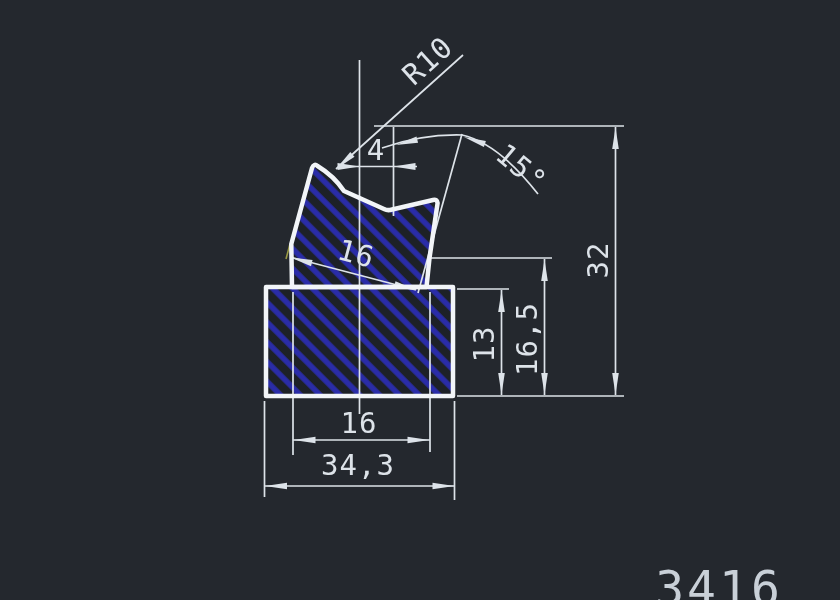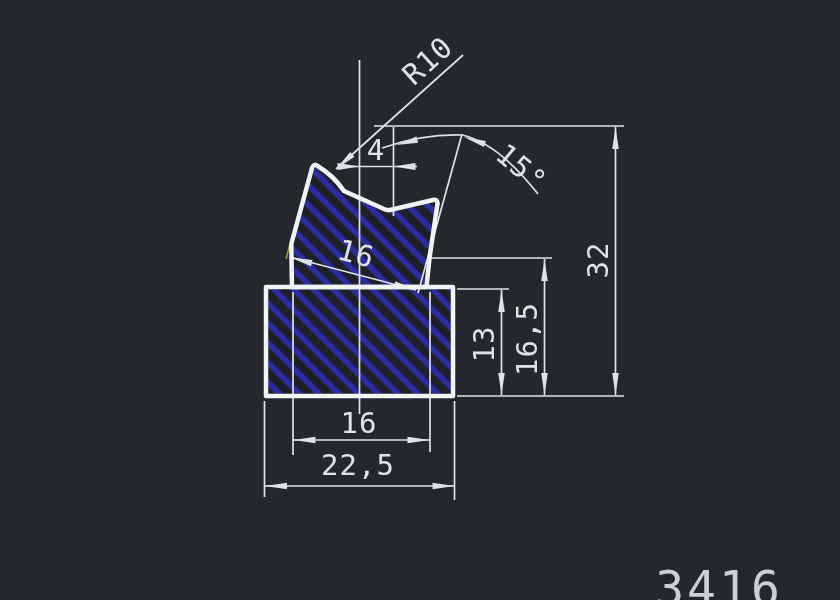--- a/index.html
+++ b/index.html
@@ -116,19 +116,19 @@
       <path d="M292,287 L291.3,244 L312,168 Q314,163 317.5,166 Q334,176 344,191 L384,209 Q387,210.5 390,210
                L433,200 Q437,199 437.6,203 L429.5,258 L426.5,287 Z"></path>
     </g>
   </svg>
 
   <div class="dim-label rot-n42" style="left:428px;top:61px;">R10</div>
   <div class="dim-label" style="left:376px;top:150px;">4</div>
   <div class="dim-label rot-40" style="left:521px;top:168px;">15°</div>
   <div class="dim-label rot-15" style="left:356px;top:254px;">16</div>
   <div class="dim-label" style="left:359px;top:423px;">16</div>
-  <div class="dim-label" style="left:358px;top:465px;">22,5</div>
+  <div class="dim-label" style="left:358px;top:465px;">34,3</div>
   <div class="dim-label rot-n90" style="left:484px;top:344px;">13</div>
   <div class="dim-label rot-n90" style="left:527px;top:339px;">16,5</div>
   <div class="dim-label rot-n90" style="left:598px;top:260px;">32</div>
 
   <div id="part-number">3416</div>
 </div>
 
 </body></html>

